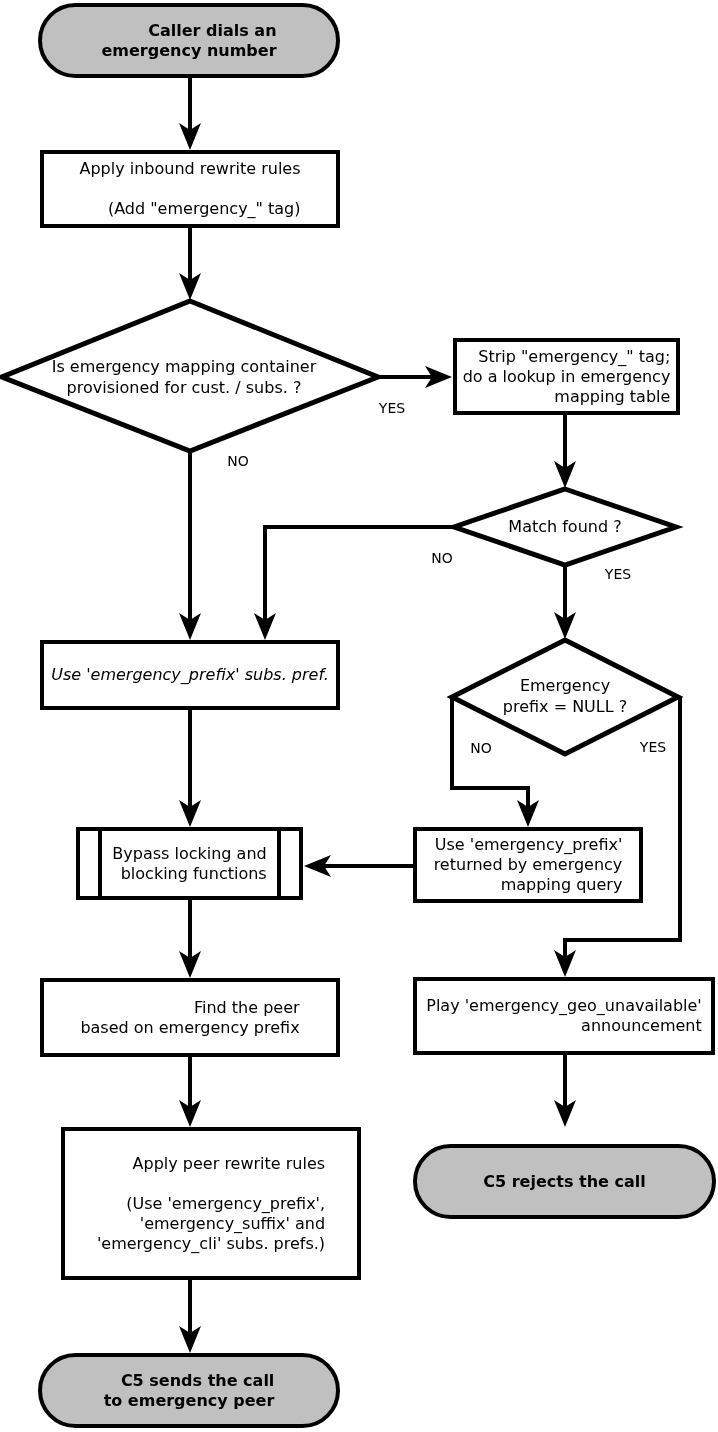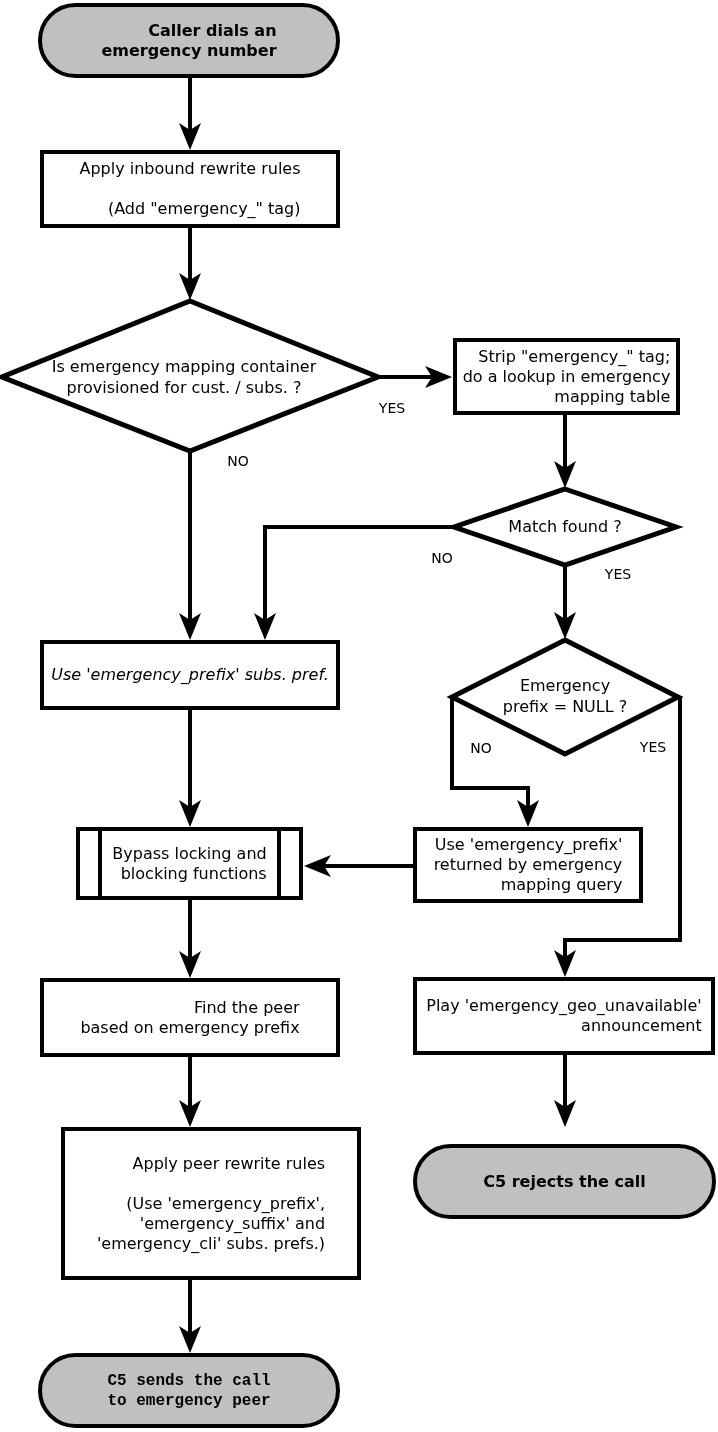--- a/index.html
+++ b/index.html
@@ -174,21 +174,21 @@
 
 (Use 'emergency_prefix',
 'emergency_suffix' and
 'emergency_cli' subs. prefs.)</span>
   </div>
 
   <div class="node terminal" style="left:413px;top:1127px;width:303px;height:75px;margin-top:17px;">
     <span>C5 rejects the call</span>
   </div>
 
-  <div class="node terminal" style="left:38px;top:1353px;width:302px;height:75px;font-family:Liberation Mono, monospace;">
+  <div class="node terminal" style="left:38px;top:1353px;width:302px;height:75px;">
     <span>C5 sends the call
 to emergency peer</span>
   </div>
 
   <div class="diamond-label" style="left:4px;top:340px;width:360px;height:76px;">Is emergency mapping container
 provisioned for cust. / subs. ?</div>
   <div class="diamond-label" style="left:475px;top:507px;width:180px;height:40px;">Match found ?</div>
   <div class="diamond-label" style="left:465px;top:667px;width:200px;height:60px;">Emergency
 prefix = NULL ?</div>
 

